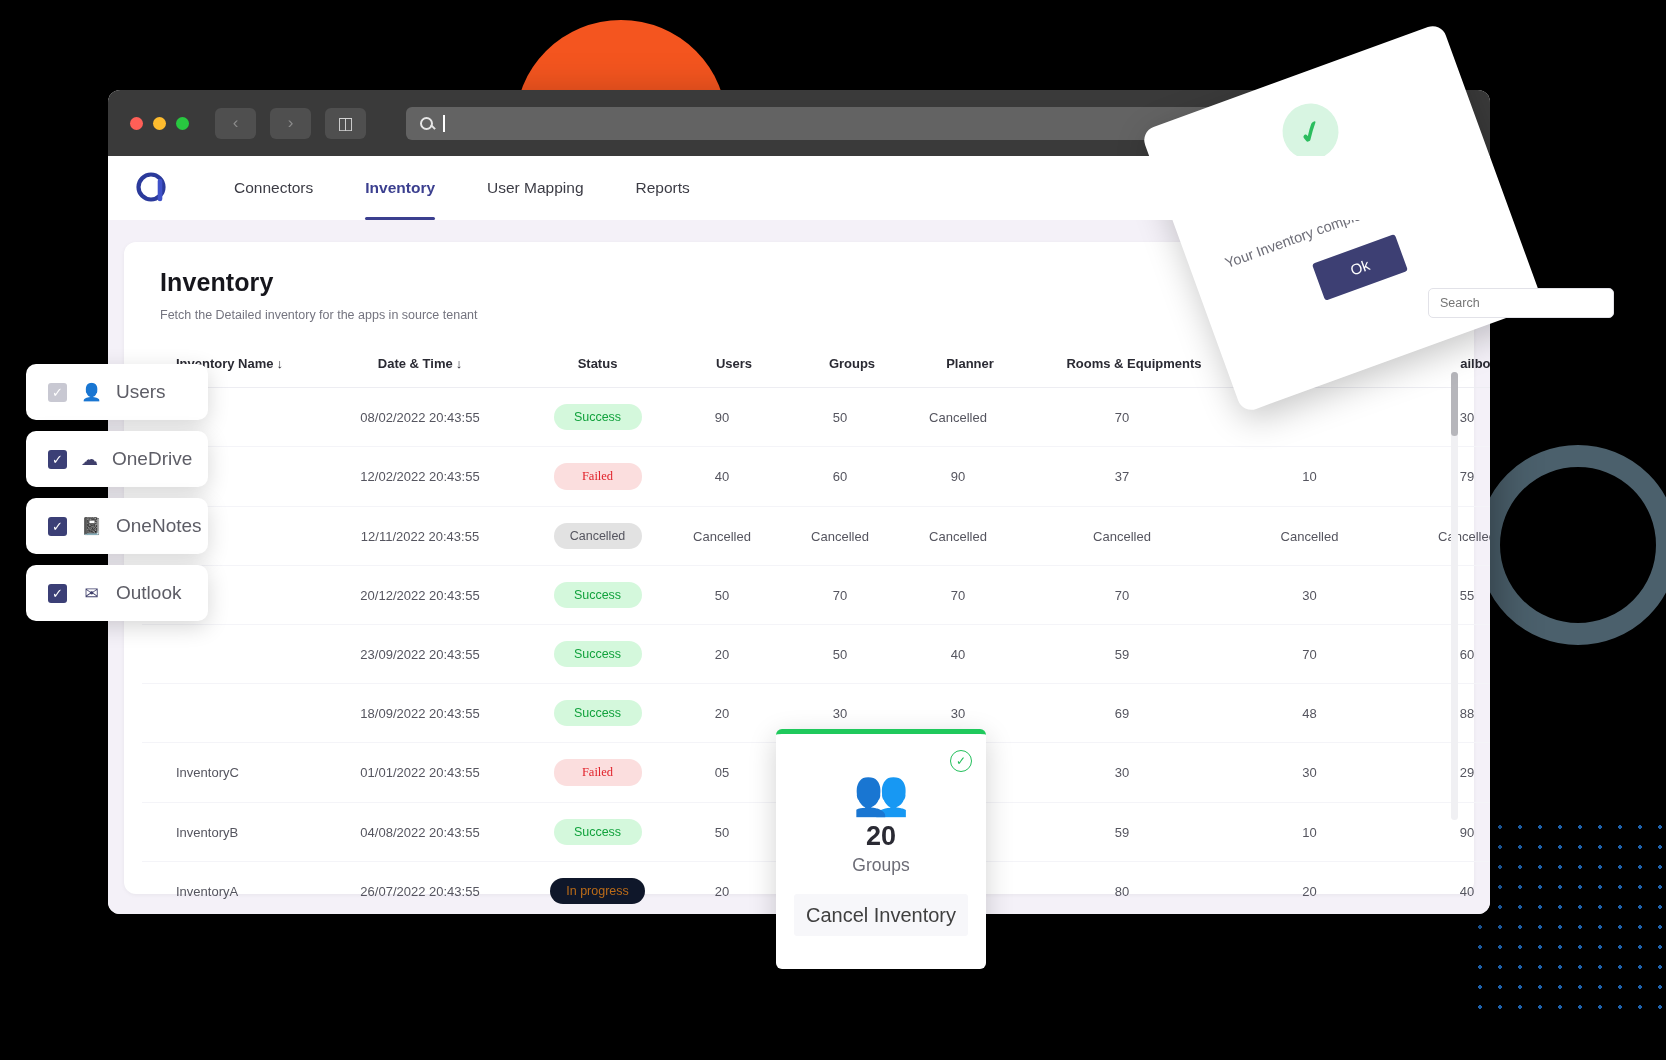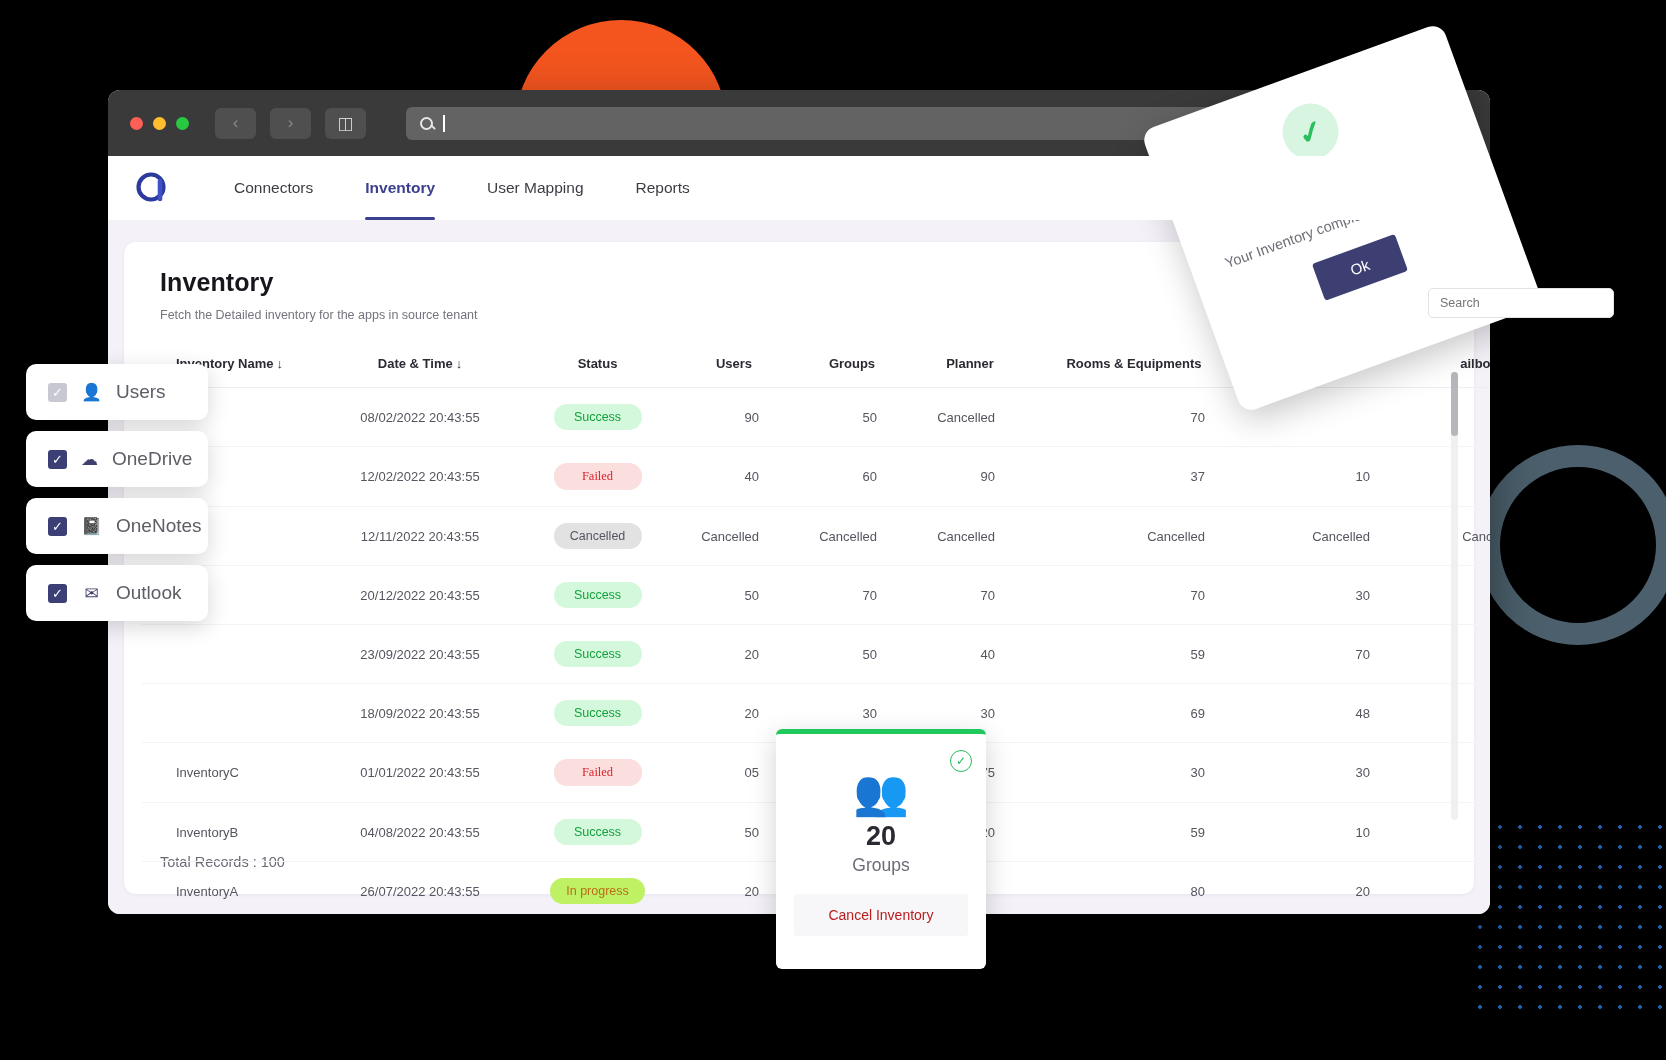--- a/index.html
+++ b/index.html
@@ -107,29 +107,29 @@
   thead th .arrow { font-weight: 400; font-size: 13px; margin-left: 3px;}
   tbody td { font-size: 13px; color: #55555f; padding: 16px 10px; text-align: center; }
   tbody tr { border-bottom: 1px solid #f4f4f8; }
   .c-name { width: 178px; text-align: left !important; padding-left: 34px !important; }
   .c-date { width: 200px; }
   .c-status { width: 155px; }
   .c-num { width: 118px; }
   .c-rooms { width: 210px; }
   .c-pf { width: 165px; }
   .c-mb { width: 150px; }
-  .num-r { text-align: right; padding-right: 34px !important; }
+  .num-r { text-align: center; padding-right: 34px !important; }
   .badge {
     display: inline-block; min-width: 88px; padding: 6px 16px; border-radius: 13px;
     font-size: 12.5px; font-weight: 500;
   }
   .b-success { background: #d4f8dc; color: #12a23d; }
   .b-failed  { background: #fbdede; color: #e1232b; font-family: Liberation Serif, serif; }
   .b-cancel  { background: #e2e2e2; color: #55555f; }
-  .b-prog    { background: #bef264; color: #bb6b18; }
+  .b-prog    { background: #0f172a; color: #bb6b18; }
 
   .scrollbar {
     position: absolute; right: -2px; top: 28px; width: 7px; height: 448px;
     background: #f0f0f3; border-radius: 4px;
   }
   .scrollthumb { width: 7px; height: 64px; background: #b6b6bb; border-radius: 4px; }
 
   .footer { padding: 16px 0 0 36px; font-size: 14.5px; color: #6a6a75; }
 
   
@@ -156,21 +156,21 @@
   .gcheck {
     position: absolute; right: 14px; top: 16px; width: 22px; height: 22px;
     border: 1.8px solid #24bf5c; border-radius: 50%;
     display:flex; align-items:center; justify-content:center; color:#24bf5c; font-size:12px;
   }
   .gicon { font-size: 45px; line-height: 1; margin-top: 14px; color:#3f3f6b; }
   .gnum { font-size: 27px; font-weight: 700; color: #2a2a33; margin-top: 6px; }
   .glabel { font-size: 17.5px; color: #6c6c76; margin-top: 3px; }
   .gbtn {
     margin-top: 18px; height: 42px; width: 100%; background: #f7f7fa; border: none;
-    color: #b91c1c; font-size: 14px; border-radius: 3px;
+    color: #404040; font-size: 20px; border-radius: 3px;
     font-family: "Liberation Sans", sans-serif;
   }
 
   
   .toast {
     position: absolute; left: 1182px; top: 68px; width: 320px; height: 300px;
     background: #fff; border-radius: 14px; transform: rotate(-20deg);
     box-shadow: 0 10px 34px rgba(0,0,0,.22);
     display: flex; flex-direction: column; align-items: center;
     padding-top: 30px;
@@ -364,21 +364,20 @@
                   <td class="c-pf num-r">20</td>
                   <td class="c-mb num-r">40</td>
                 </tr>
               </tbody>
           </table>
           <div class="scrollbar">
             <div class="scrollthumb"></div>
           </div>
         </div>
 
-        <div class="footer">Total Records : 100</div>
       </div>
     </div>
   </div>
 
   <div class="searchrow">
     <input class="searchbox" type="text" placeholder="Search" style="">
   </div>
 
   <div class="appcard" style="left:26px; top:364px;">
     <span class="cb off">✓</span>

